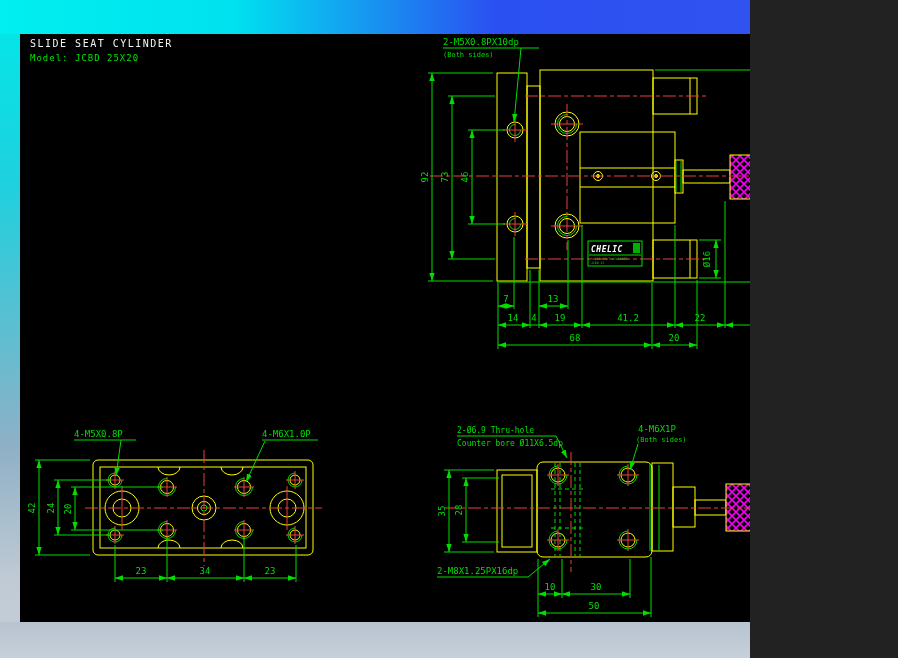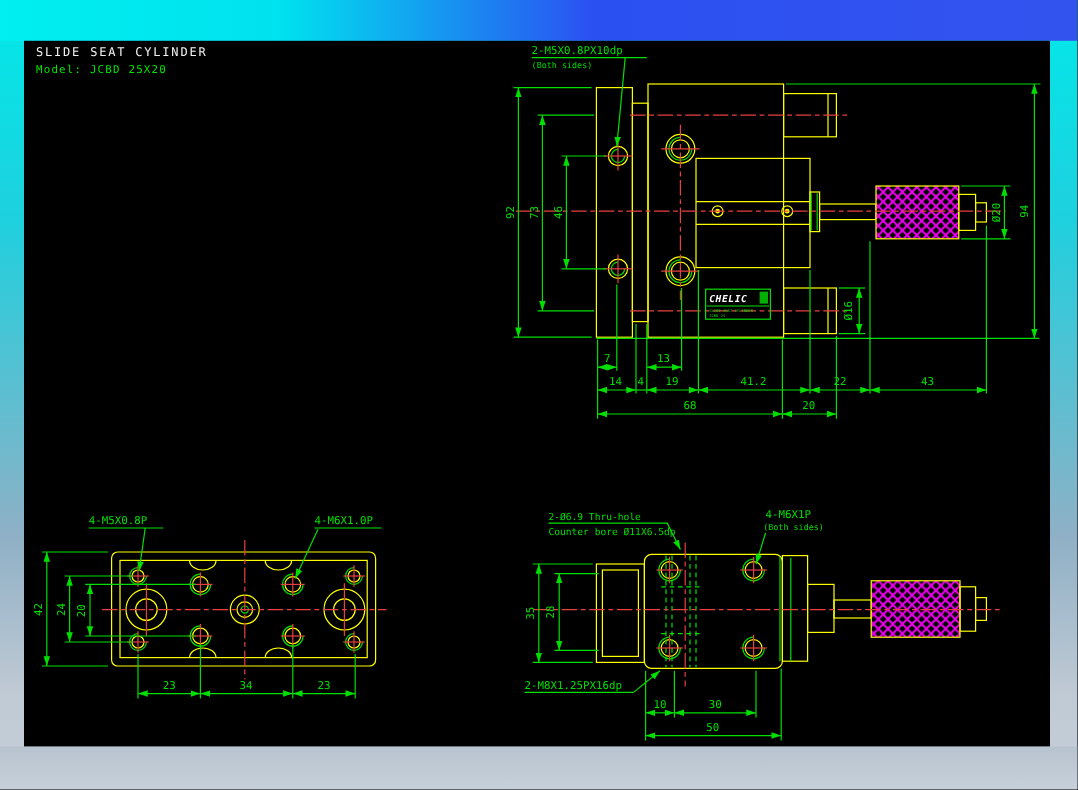--- a/index.html
+++ b/index.html
@@ -1,16 +1,16 @@
 <!DOCTYPE html>
 <html><head>
 <meta charset="utf-8">
 <style>
   html,body{margin:0;padding:0;background:#222;}
-  #screen{position:relative;width:898px;height:658px;overflow:hidden;
+  #screen{position:relative;width:750px;height:658px;overflow:hidden;
     background:linear-gradient(to bottom,#00e9e9 0%,#1fd0de 28%,#8fb0c6 68%,#c0cad4 88%,#c6cfd9 100%);}
   #topstrip{position:absolute;left:0;top:0;width:898px;height:34px;
     background:linear-gradient(to right,#00efef 0%,#00e2ef 26%,#2b50f2 55%,#3353ee 100%);}
   #botstrip{position:absolute;left:0;top:622px;width:898px;height:36px;
     background:linear-gradient(to bottom,#b7c3cf,#c7d0da);}
   svg{position:absolute;left:0;top:0;}
   .sy{stroke:#ffff00;fill:none;stroke-width:1;}
   .sg{stroke:#00df00;fill:none;stroke-width:1;}
   .sr{stroke:#e84040;fill:none;stroke-width:1;}
   .cl{stroke-dasharray:13 3 4 3;}

